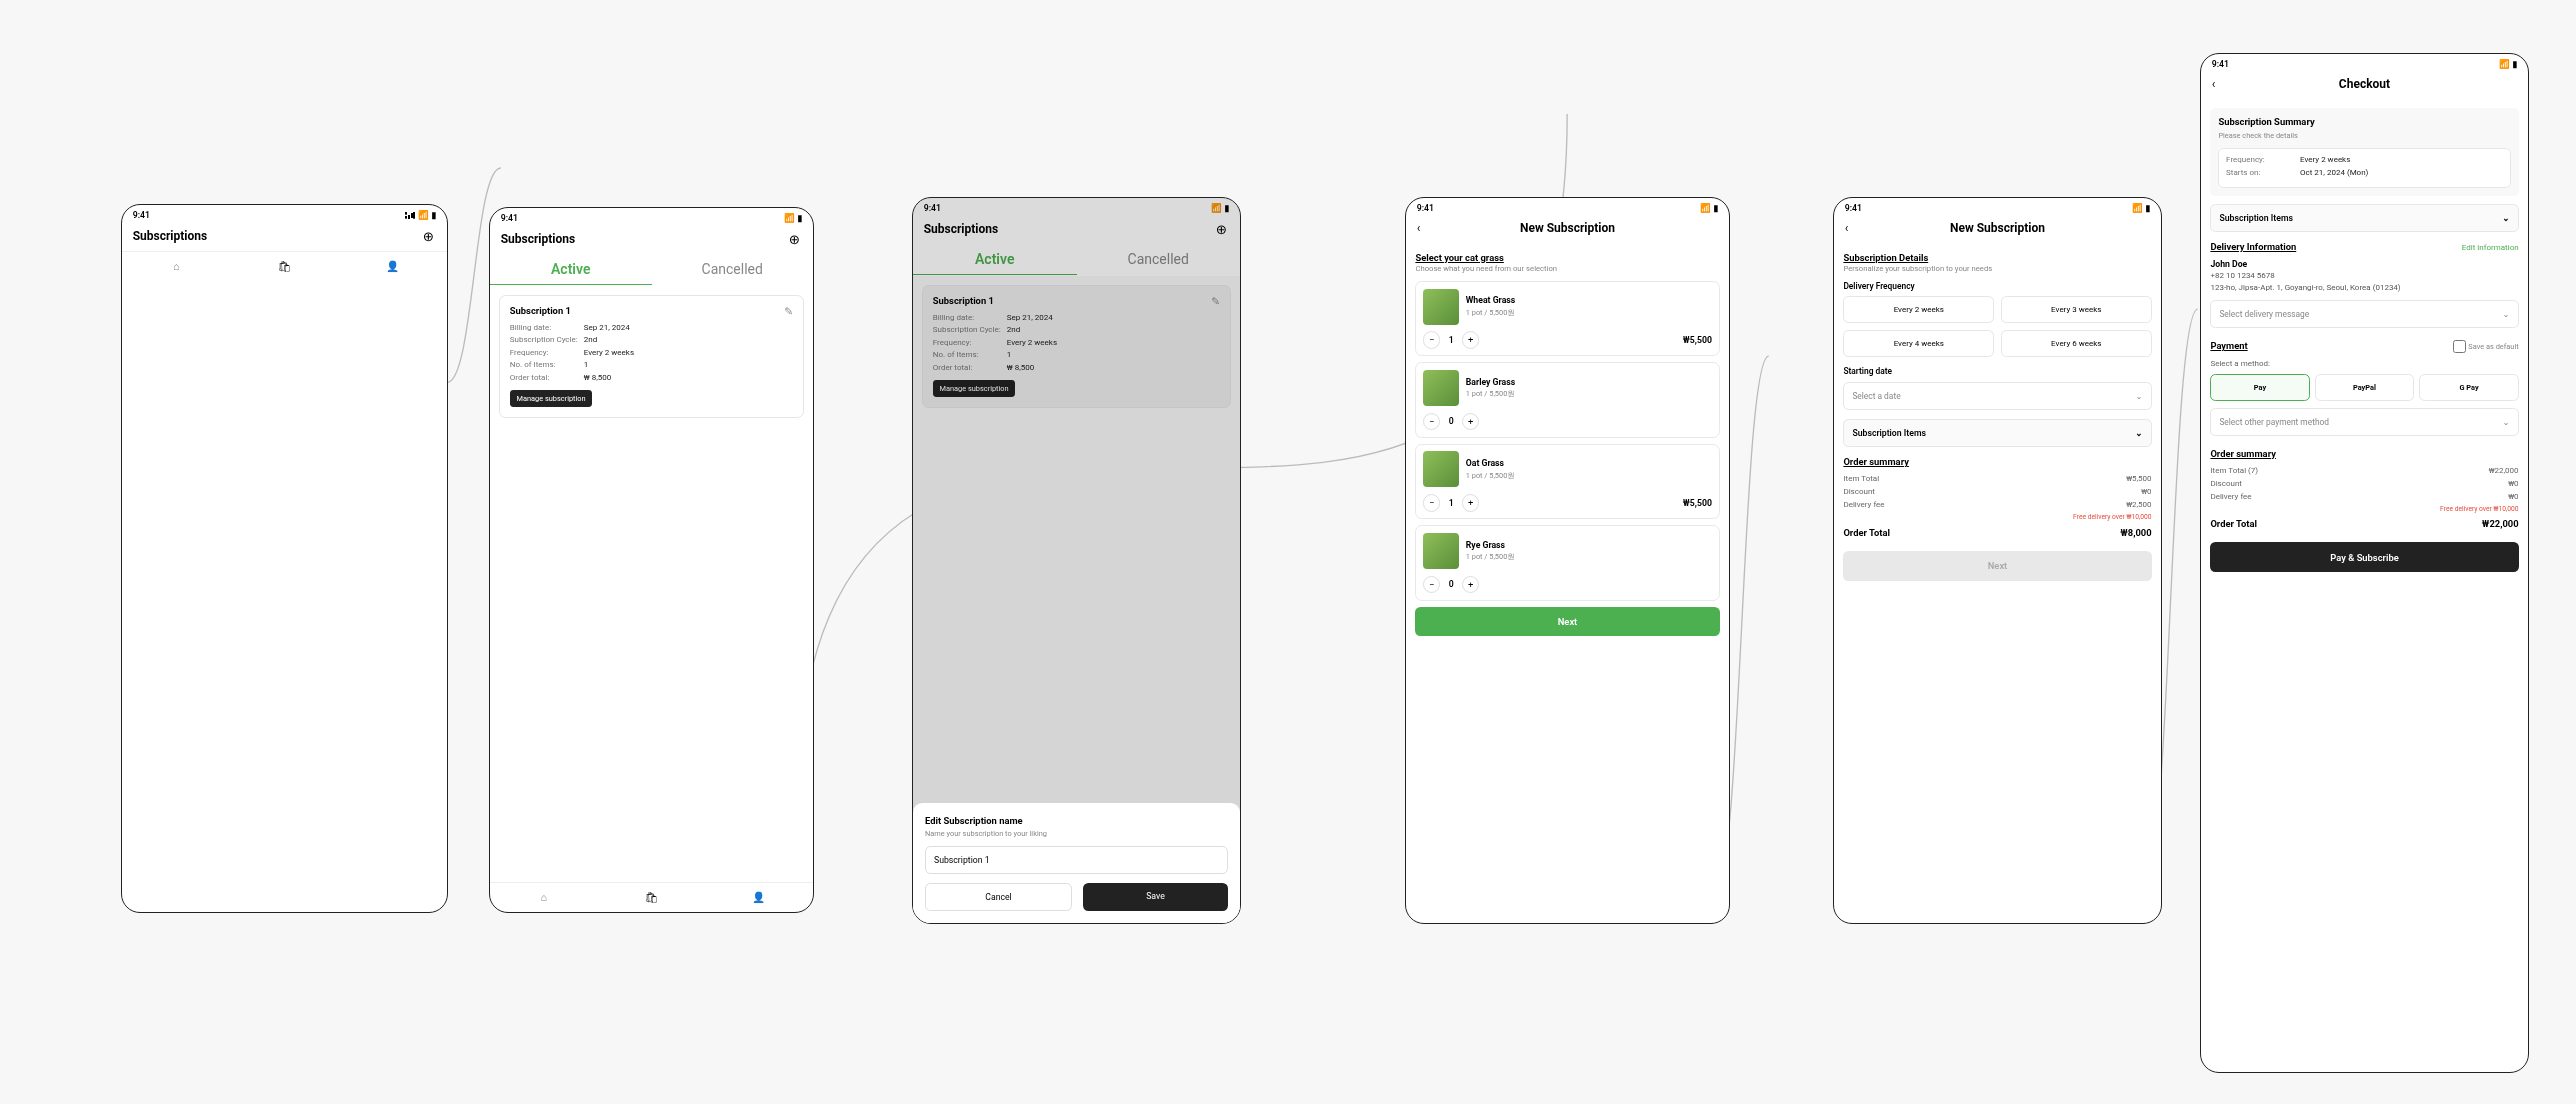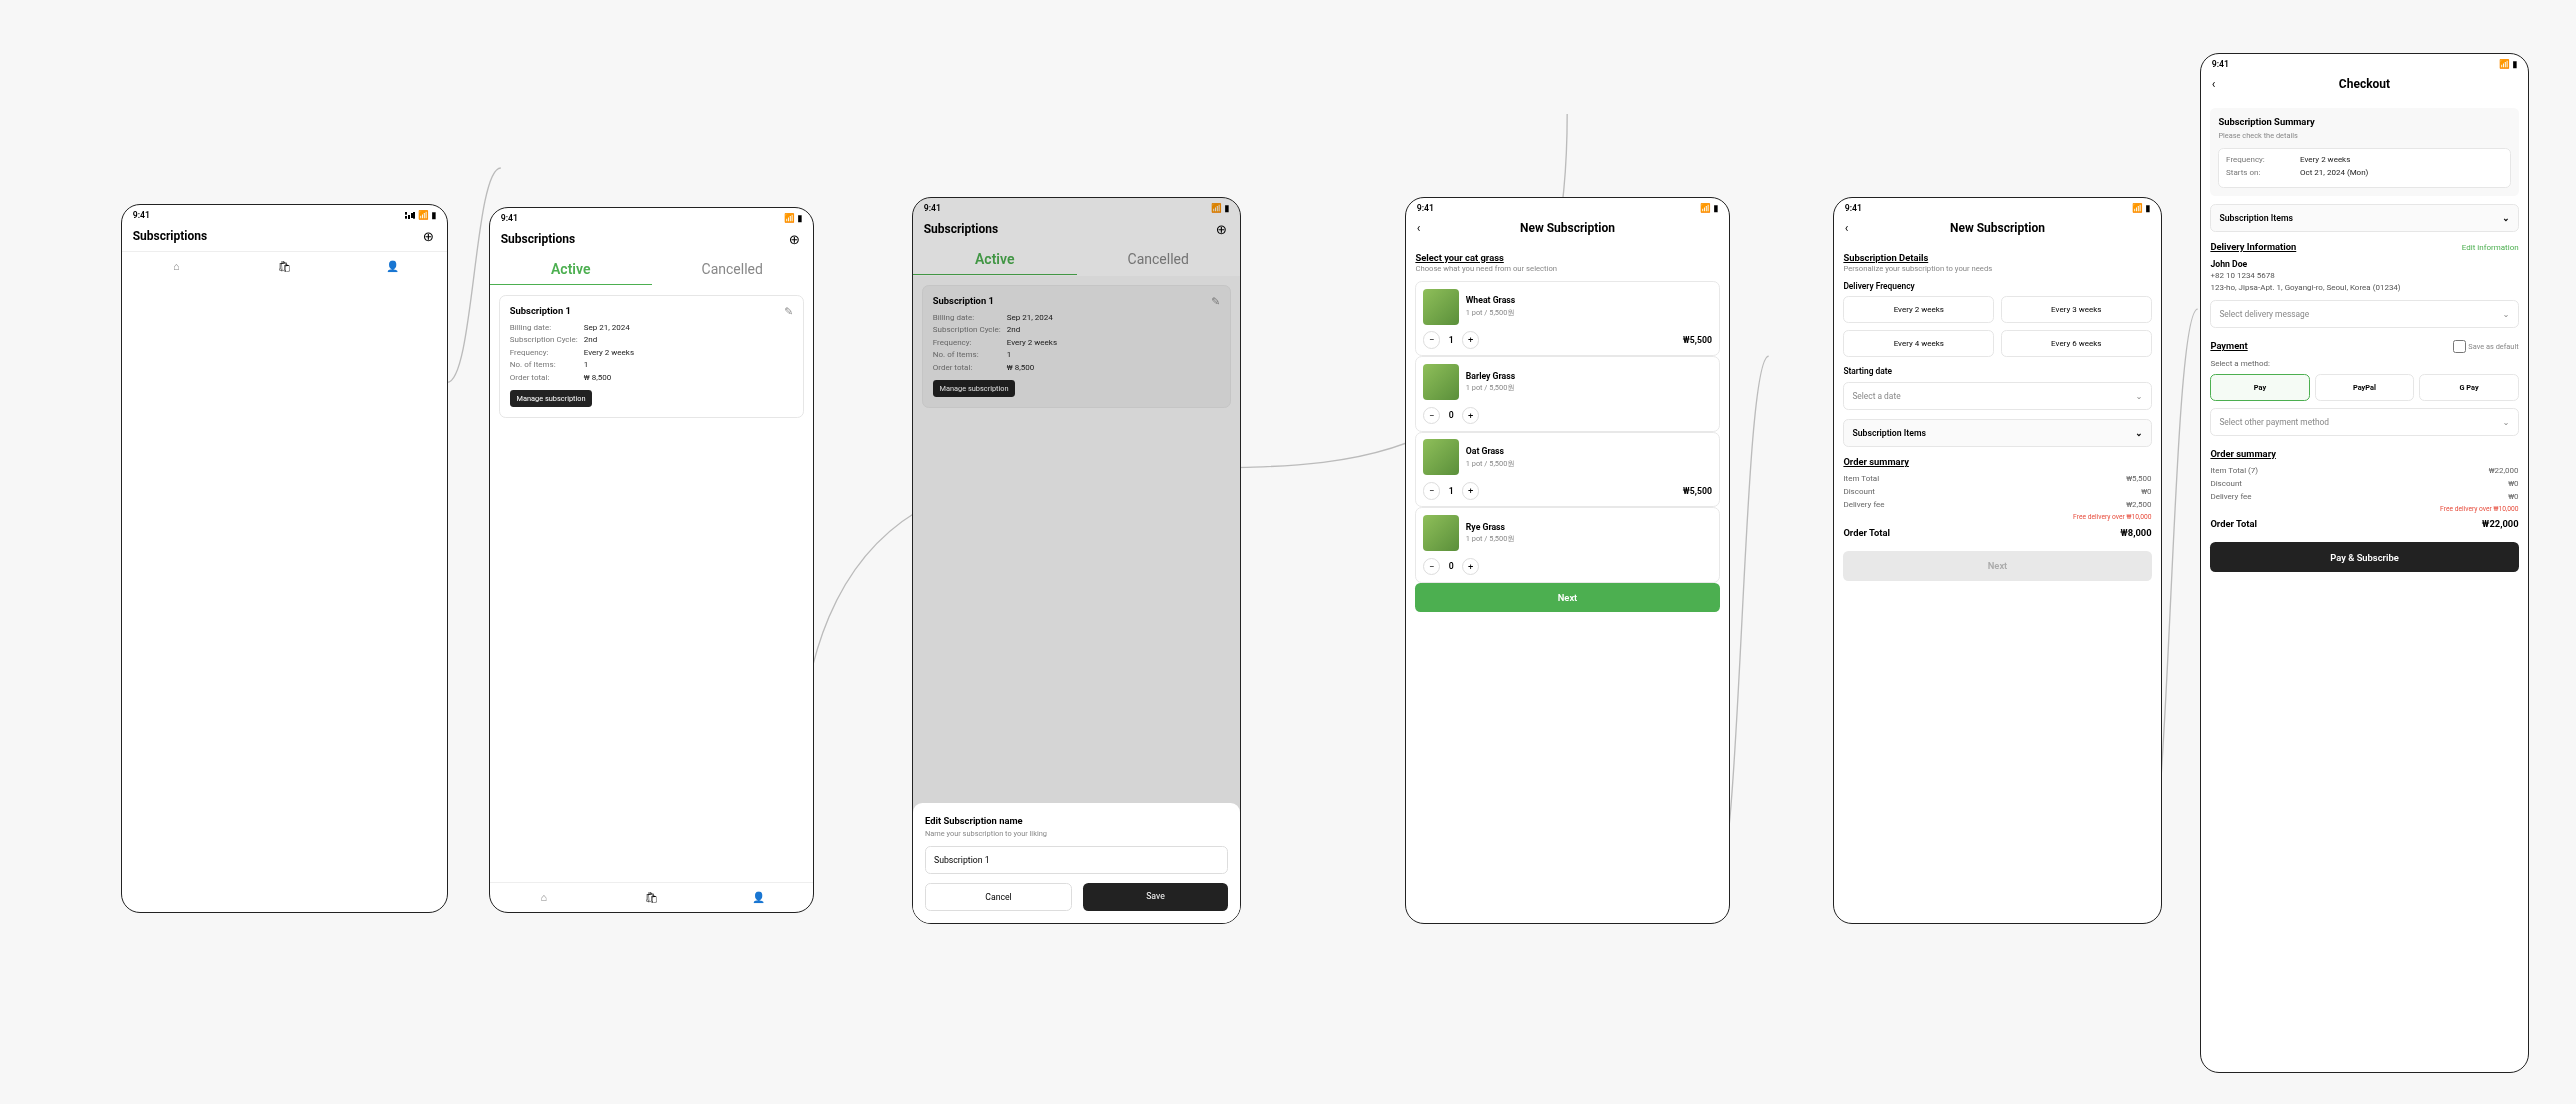--- a/index.html
+++ b/index.html
@@ -40,21 +40,21 @@
 .sheet{position:absolute;bottom:0;left:0;right:0;background:#fff;border-radius:9.4px 9.4px 0 0;padding:12px;}
 .sheet h4{font-size:9.4px;font-weight:700;margin-bottom:2.7px;}
 .sheet small{font-size:7.4px;color:#888;display:block;margin-bottom:8px;}
 .input{width:100%;border:0.7px solid #ddd;border-radius:5.4px;padding:8px;font-size:8.7px;}
 .sheet-btns{display:flex;gap:11px;margin-top:9.4px;}
 .sheet-btns .b{flex:1;padding:8px;border-radius:5.4px;text-align:center;font-size:8.7px;cursor:pointer;}
 .b.cancel{border:0.7px solid #ddd;}
 .b.save{background:#222;color:#fff;}
 .section-title{font-size:9.4px;font-weight:700;margin-bottom:1.3px;text-decoration:underline;}
 .section-sub{font-size:7.7px;color:#888;margin-bottom:8px;}
-.prod{border:0.7px solid #e8e8e8;border-radius:6.7px;padding:6.7px;margin-bottom:0;display:grid;grid-template-columns:36px 1fr;grid-template-rows:auto auto;gap:2.7px 6.7px;background:#fff;}
+.prod{border:0.7px solid #e8e8e8;border-radius:6.7px;padding:6.7px;margin-bottom:6px;display:grid;grid-template-columns:36px 1fr;grid-template-rows:auto auto;gap:2.7px 6.7px;background:#fff;}
 .prod .img{grid-row:1/3;width:36px;height:36px;border-radius:4px;background:linear-gradient(135deg,#8fbf5a,#5a8f3a);}
 .prod .name{font-size:8.7px;font-weight:700;align-self:end;}
 .prod .price{font-size:7.4px;color:#888;}
 .prod .qtyrow{grid-column:1/3;display:flex;align-items:center;justify-content:space-between;margin-top:4px;}
 .stepper{display:flex;align-items:center;gap:6.7px;}
 .stepper .s{width:17.4px;height:17.4px;border:0.7px solid #ddd;border-radius:50%;display:flex;align-items:center;justify-content:center;font-size:9.4px;cursor:pointer;}
 .stepper .q{font-size:8.7px;font-weight:600;min-width:8px;text-align:center;}
 .line-price{font-size:8.7px;font-weight:700;}
 .big-btn{width:100%;padding:9.4px;border-radius:5.4px;background:#4caf50;color:#fff;text-align:center;font-size:9.4px;font-weight:600;cursor:pointer;}
 .big-btn.disabled{background:#e8e8e8;color:#aaa;}

